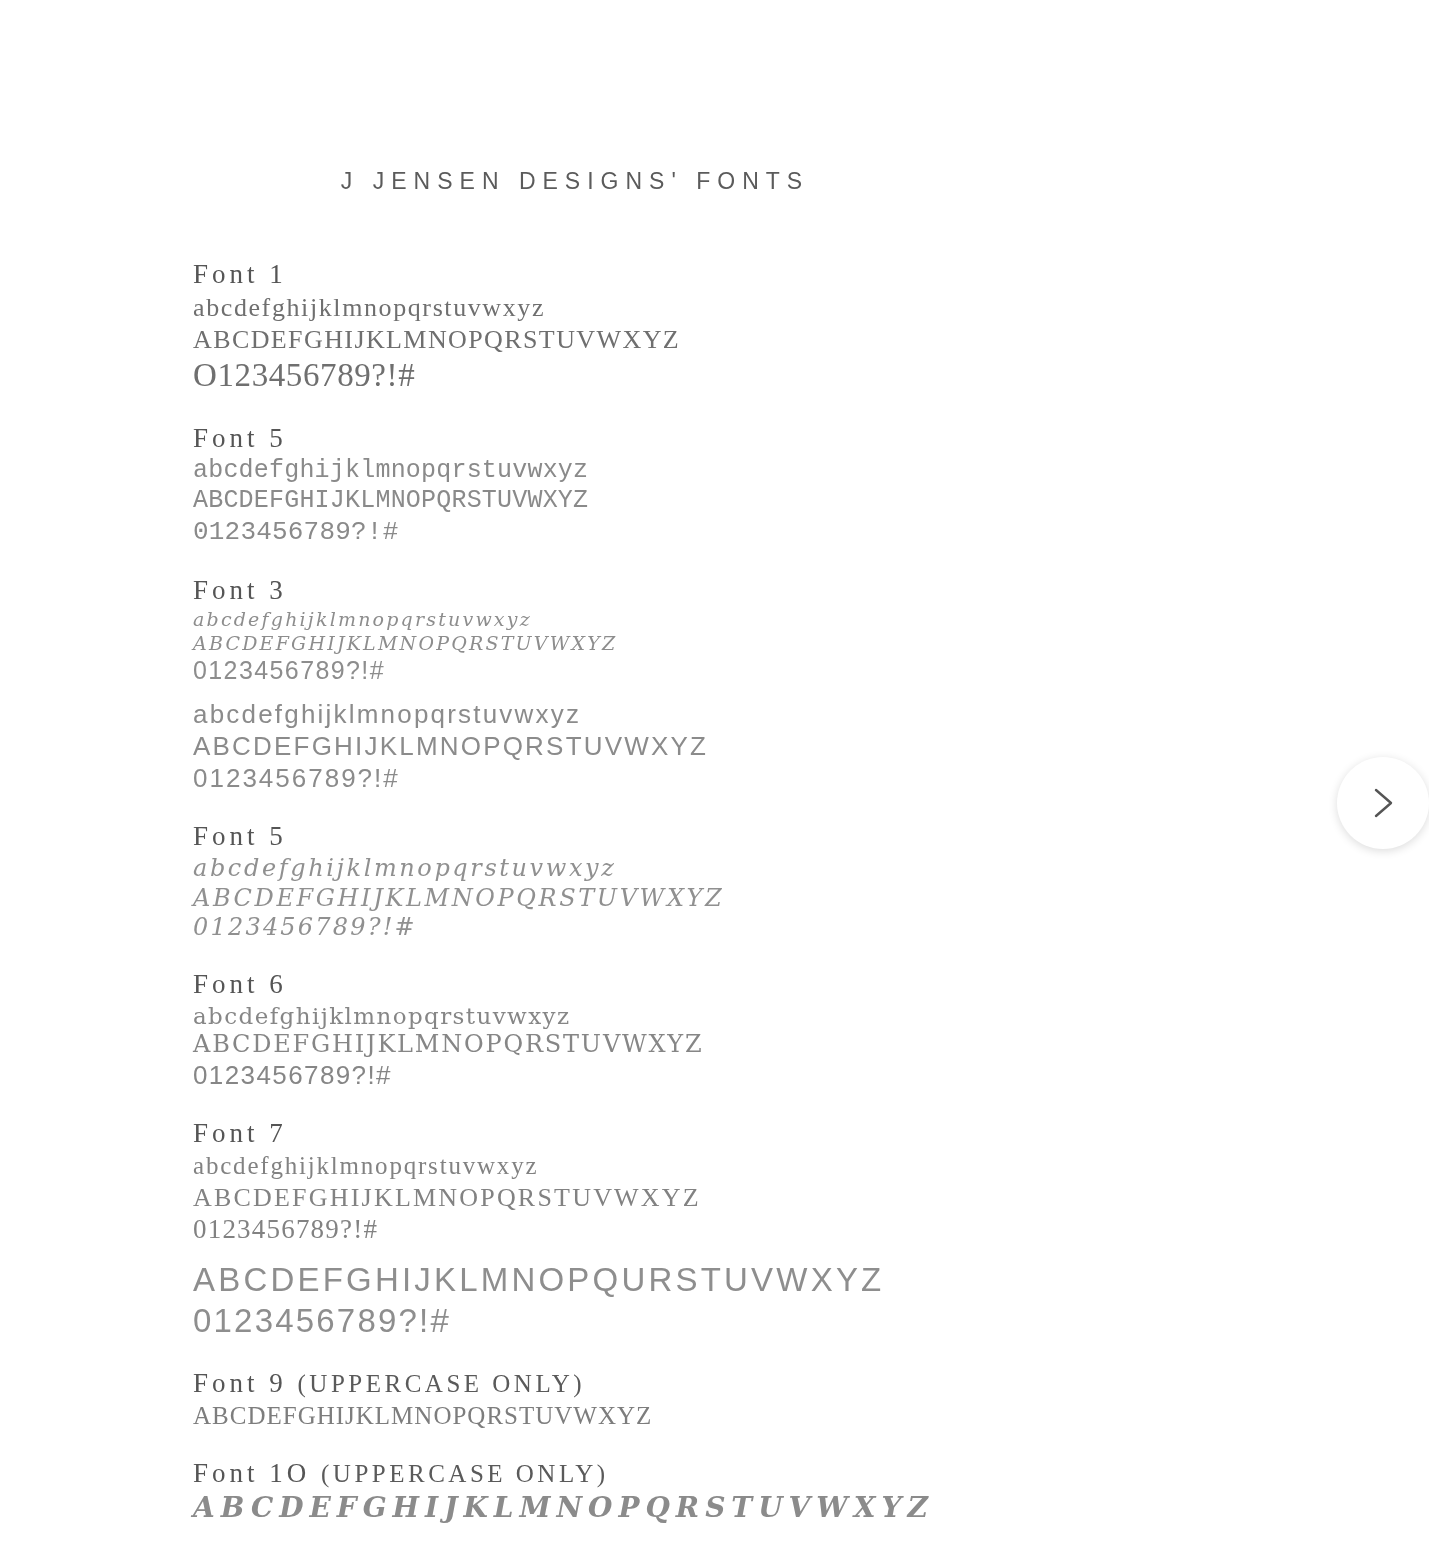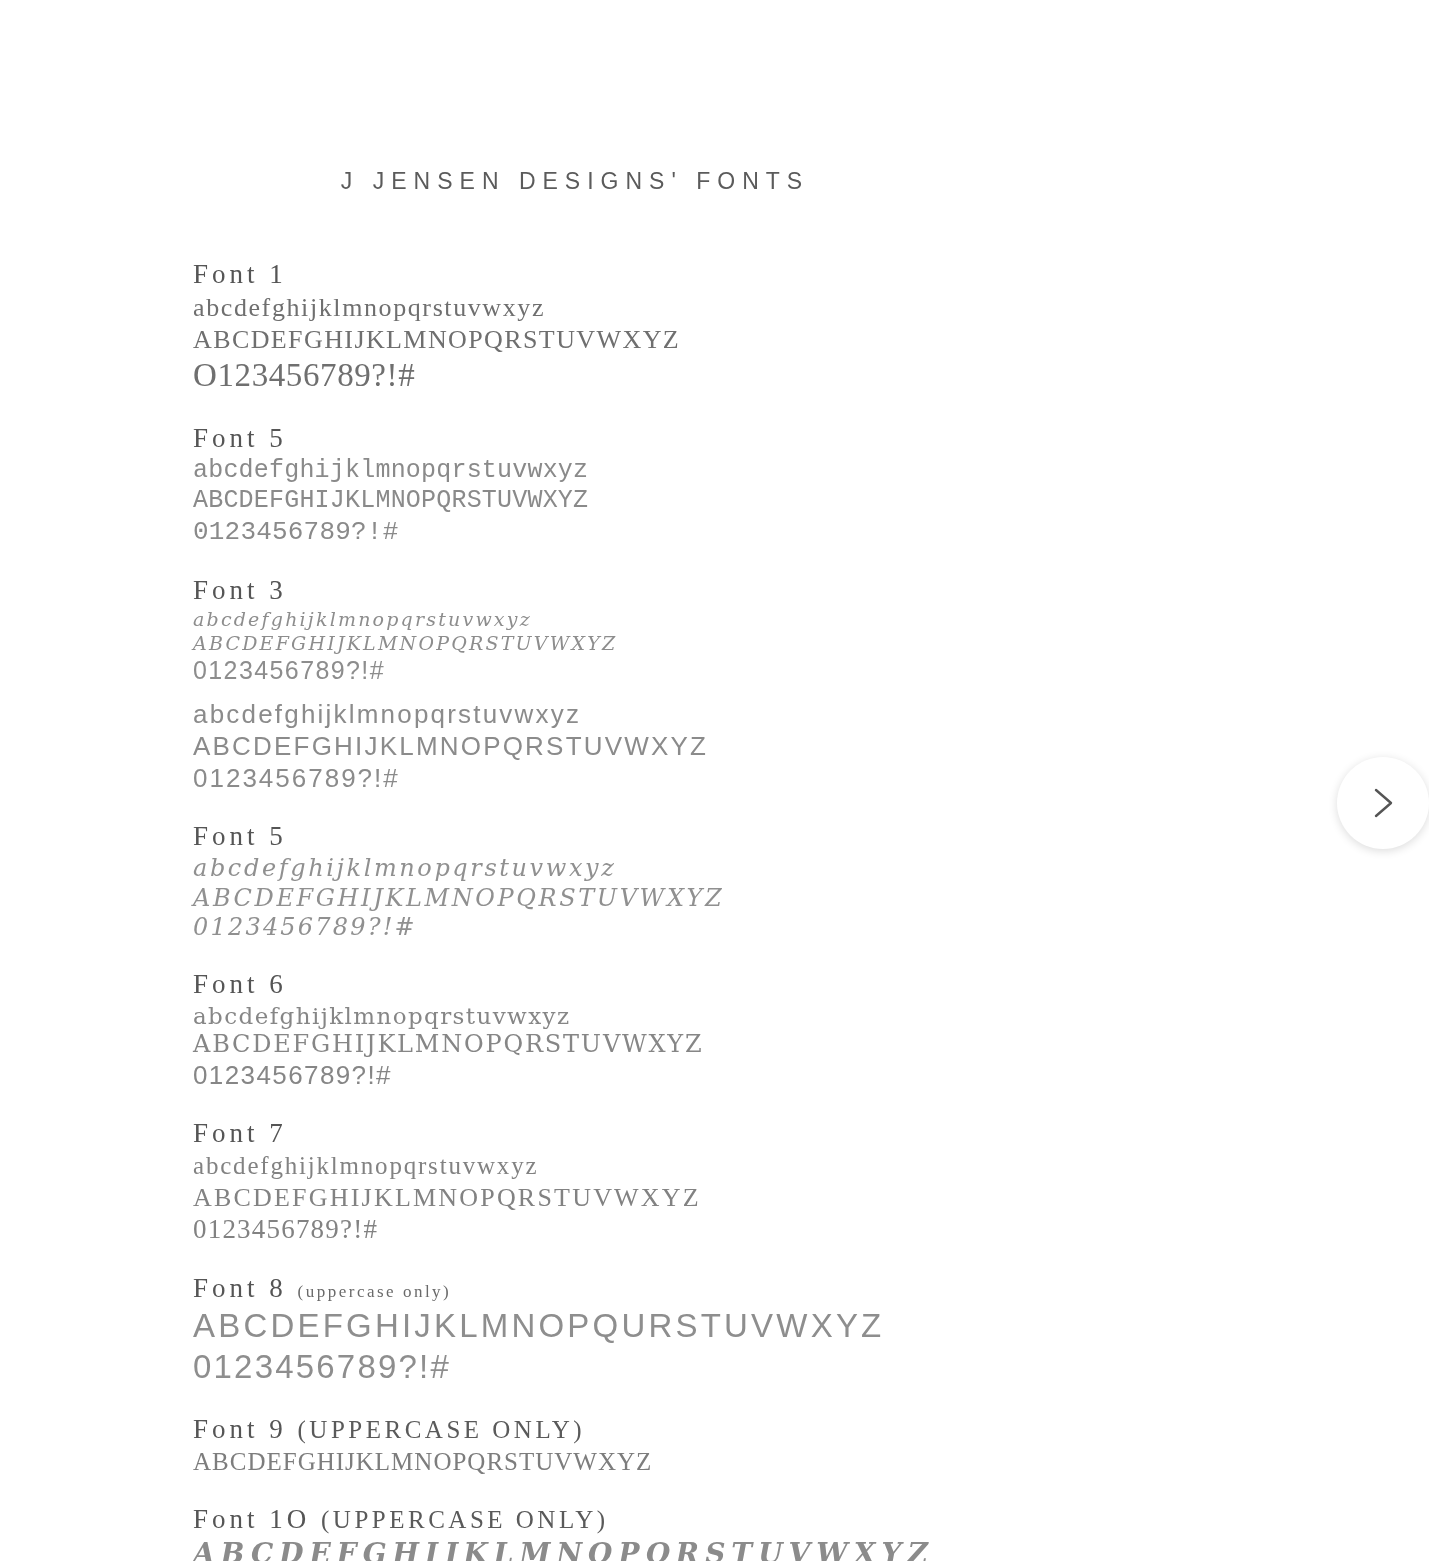--- a/index.html
+++ b/index.html
@@ -233,24 +233,20 @@
         <span>Font  7</span>
       </div>
       <div class="spec-lines f7">
         <div class="line lower">abcdefghijklmnopqrstuvwxyz</div>
         <div class="line upper">ABCDEFGHIJKLMNOPQRSTUVWXYZ</div>
         <div class="line num">0123456789?!#</div>
       </div>
     </div>
 
     <div class="specimen">
-      <div class="spec-head">
-        <span>Font  8</span>
-        <span class="note">(uppercase  only)</span>
-      </div>
       <div class="spec-lines f8">
         <div class="line upper">ABCDEFGHIJKLMNOPQURSTUVWXYZ</div>
         <div class="line num">0123456789?!#</div>
       </div>
     </div>
 
     <div class="specimen">
       <div class="spec-head">
         <span>Font  9</span>
         <span class="note-big">(UPPERCASE  ONLY)</span>

